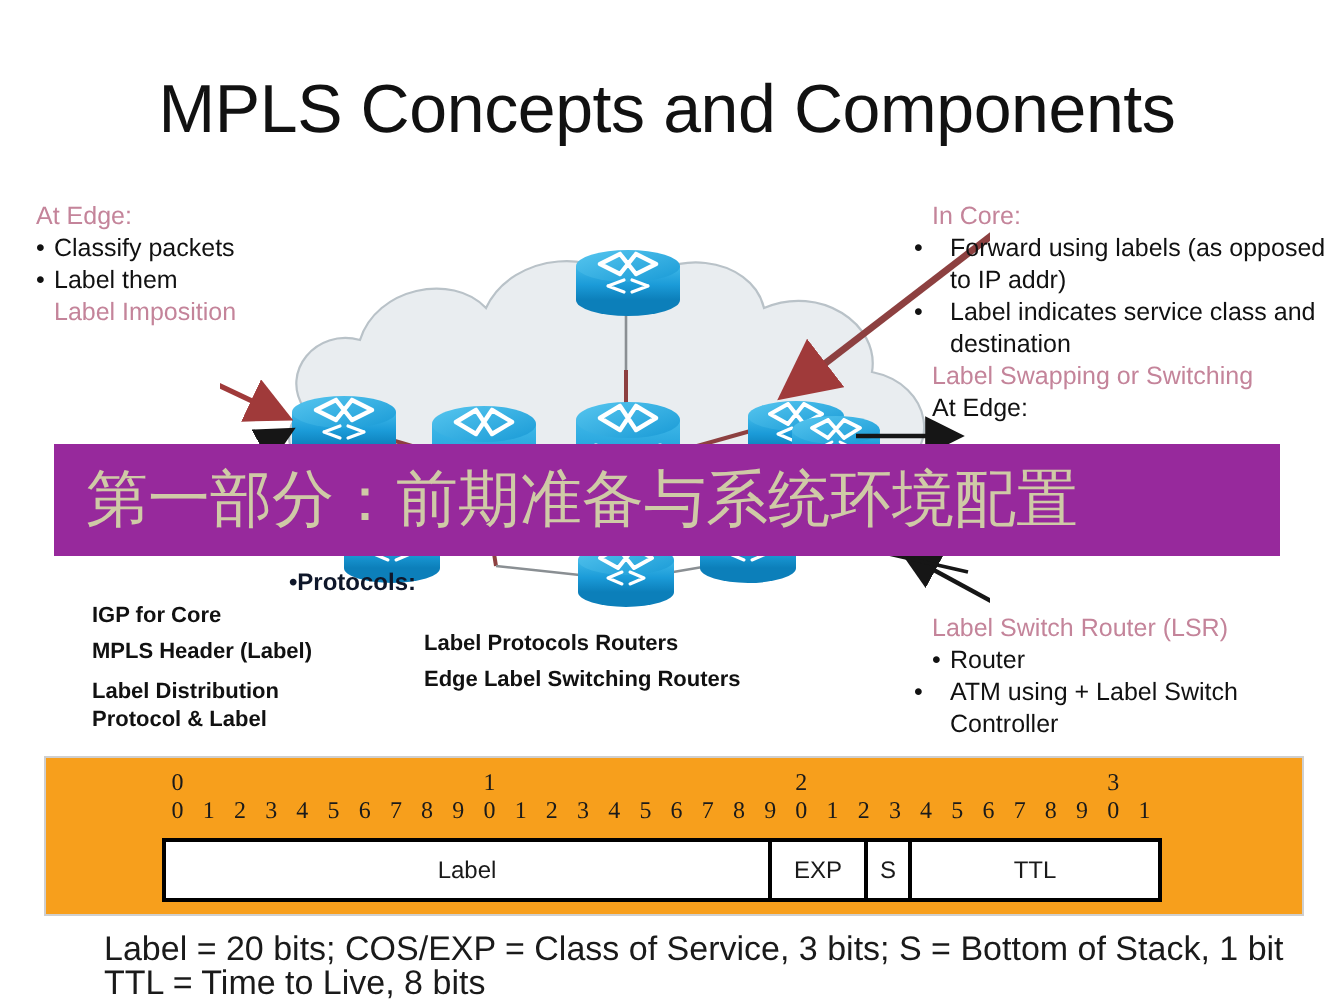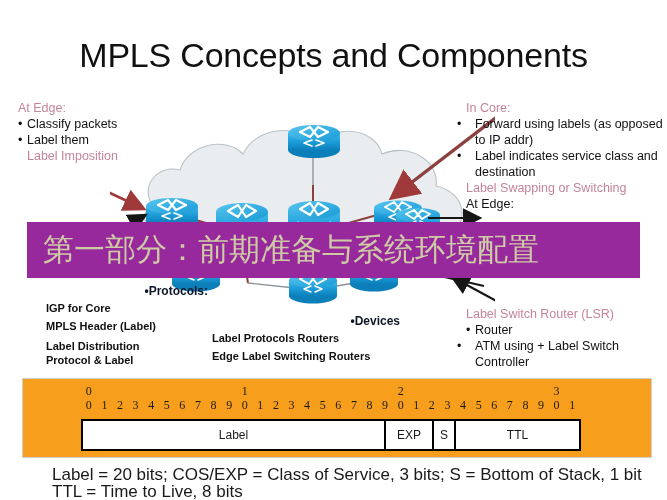--- a/index.html
+++ b/index.html
@@ -210,23 +210,20 @@
     <div class="hdr-pinkb">
       <span class="bullet">•</span><span>Protocols:</span>
     </div>
     <div class="sub" style="padding-left:28px;">IGP for Core</div>
     <div class="sub" style="padding-left:28px;">MPLS Header (Label)</div>
     <div class="sub" style="padding-left:28px;line-height:14px;margin-top:4px;">Label Distribution</div>
     <div class="sub" style="padding-left:28px;line-height:14px;">Protocol &amp; Label</div>
   </div>
 
   <div class="blk" style="left:170px;top:313px;width:230px;">
-    <div class="hdr-pinkb">
-      <span class="bullet">•</span><span>Devices</span>
-    </div>
     <div class="sub" style="padding-left:42px;">Label Protocols Routers</div>
     <div class="sub" style="padding-left:42px;">Edge Label Switching Routers</div>
   </div>
 
   <div class="blk" style="left:466px;top:282px;width:200px;margin-top:24px;">
     <div class="hdr-pink">Label Switch Router (LSR)</div>
     <div class="li">
       <span class="bullet">•</span><span>Router</span>
     </div>
     <div class="li wrap" style="padding-left:9px;text-indent:-9px;">

